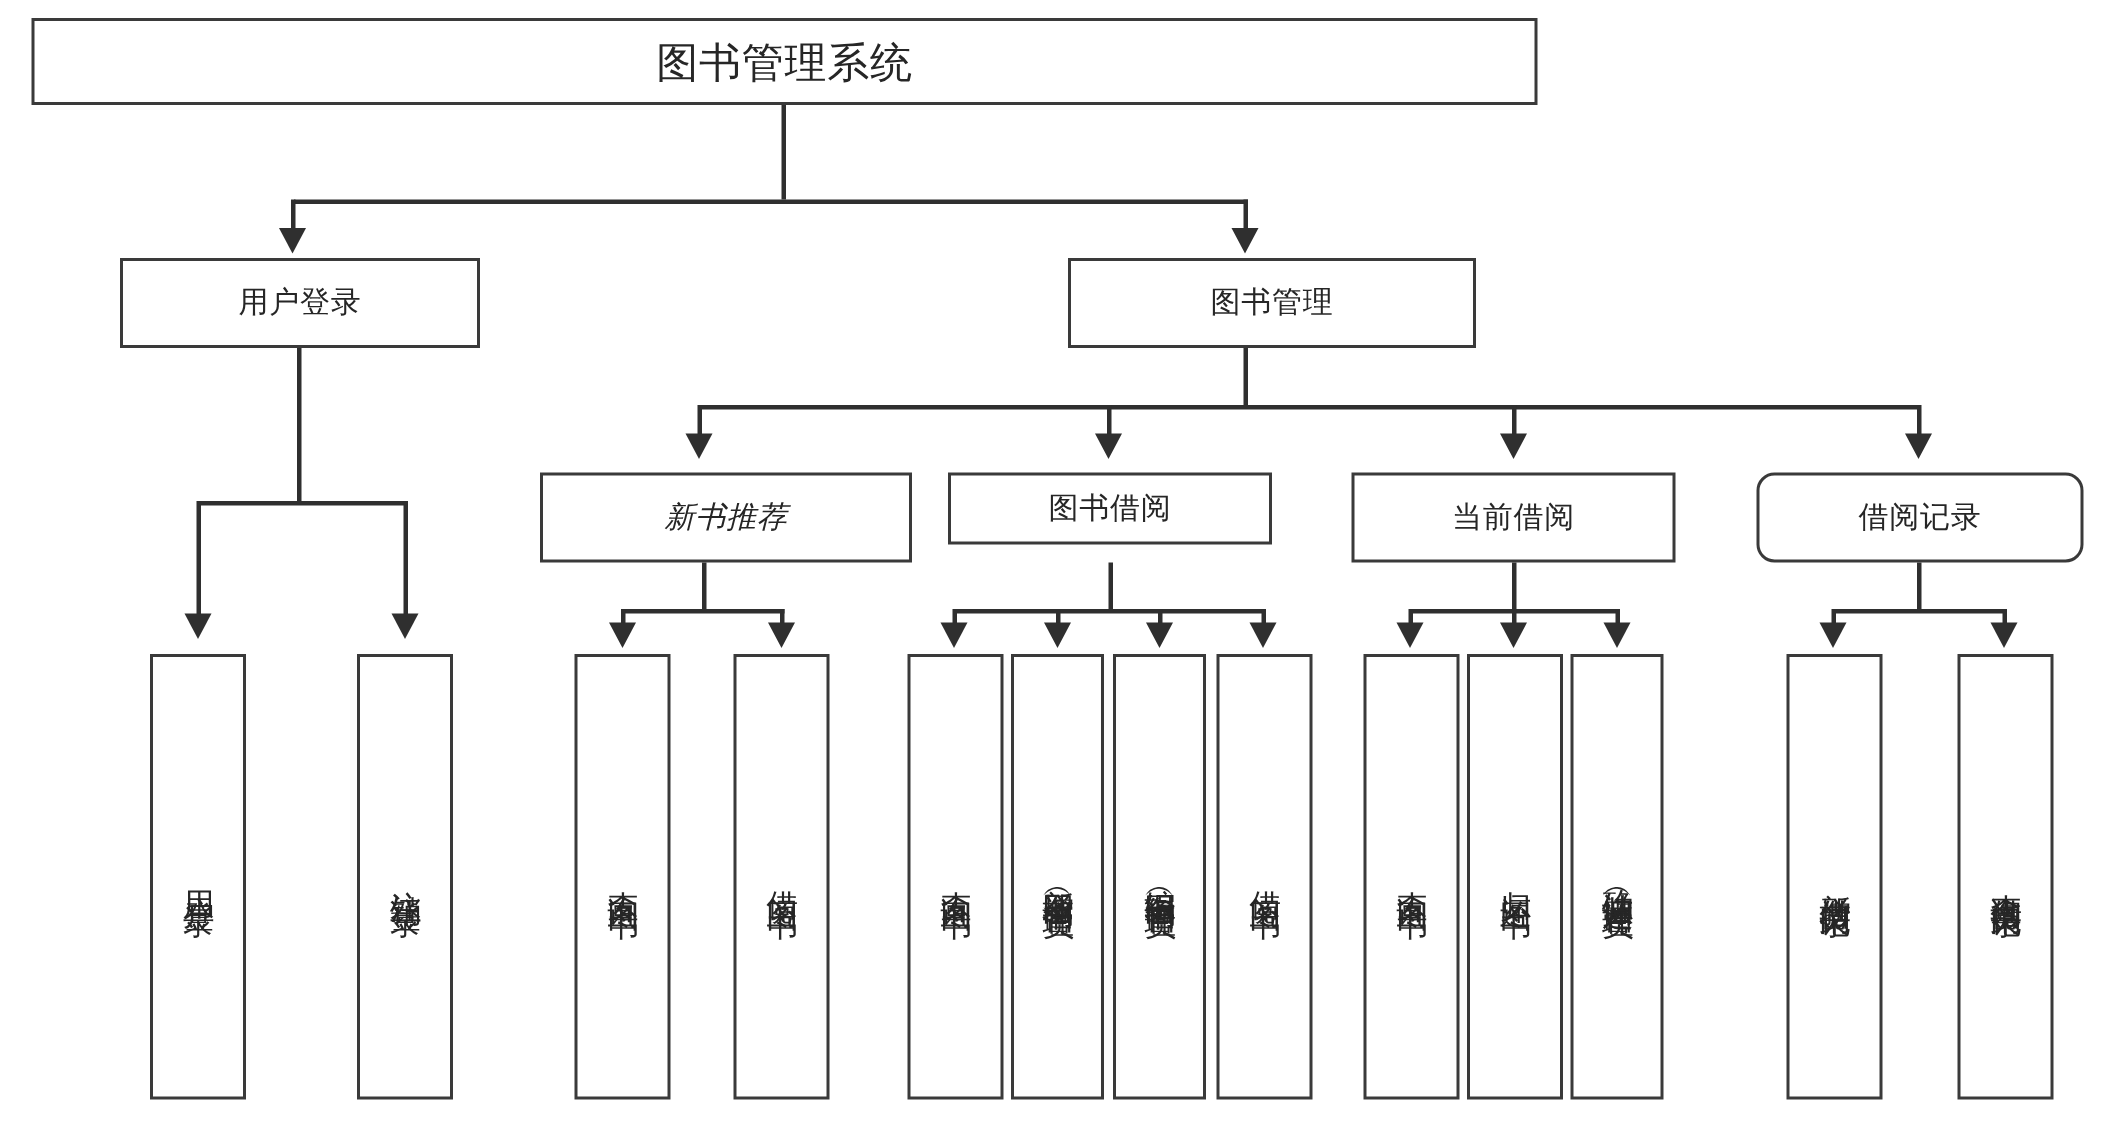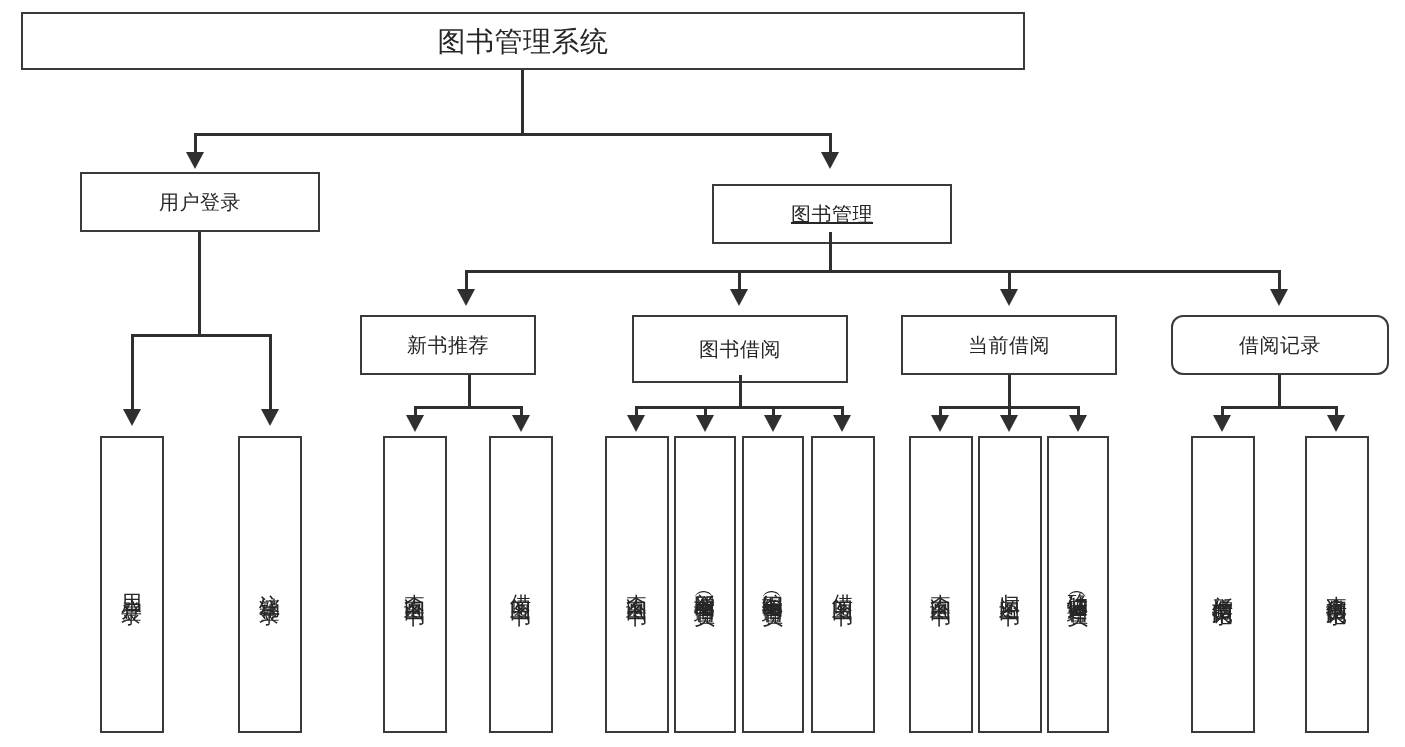--- a/index.html
+++ b/index.html
@@ -85,42 +85,42 @@
   <div class="node root" style="left:21px;top:12px;width:1004px;height:58px;">图书管理系统</div>
 
   <div class="vline" style="left:521px;top:70px;height:63px;"></div>
   <div class="hline" style="left:196px;top:133px;width:636px;"></div>
   <div class="vline" style="left:194px;top:133px;height:22px;"></div>
   <div class="arrow" style="left:186px;top:152px;"></div>
   <div class="vline" style="left:829px;top:133px;height:22px;"></div>
   <div class="arrow" style="left:821px;top:152px;"></div>
 
   <div class="node lvl2" style="left:80px;top:172px;width:240px;height:60px;">用户登录</div>
-  <div class="node lvl2" style="left:712px;top:184px;width:240px;height:60px;text-decoration:underline;">图书管理</div>
+  <div class="node lvl2" style="left:712px;top:172px;width:272px;height:60px;">图书管理</div>
 
   <div class="vline" style="left:198px;top:232px;height:104px;"></div>
   <div class="hline" style="left:132px;top:334px;width:140px;"></div>
   <div class="vline" style="left:131px;top:334px;height:78px;"></div>
   <div class="arrow" style="left:123px;top:409px;"></div>
   <div class="vline" style="left:269px;top:334px;height:78px;"></div>
   <div class="arrow" style="left:261px;top:409px;"></div>
 
   <div class="vline" style="left:829px;top:232px;height:40px;"></div>
   <div class="hline" style="left:466px;top:270px;width:814px;"></div>
   <div class="vline" style="left:465px;top:270px;height:22px;"></div>
   <div class="arrow" style="left:457px;top:289px;"></div>
   <div class="vline" style="left:738px;top:270px;height:22px;"></div>
   <div class="arrow" style="left:730px;top:289px;"></div>
   <div class="vline" style="left:1008px;top:270px;height:22px;"></div>
   <div class="arrow" style="left:1000px;top:289px;"></div>
   <div class="vline" style="left:1278px;top:270px;height:22px;"></div>
   <div class="arrow" style="left:1270px;top:289px;"></div>
 
-  <div class="node lvl3" style="left:360px;top:315px;width:176px;height:60px;">新书推荐</div>
-  <div class="node lvl3" style="left:632px;top:315px;width:216px;height:68px;">图书借阅</div>
+  <div class="node lvl3" style="left:360px;top:315px;width:248px;height:60px;font-style:italic;">新书推荐</div>
+  <div class="node lvl3" style="left:632px;top:315px;width:216px;height:48px;">图书借阅</div>
   <div class="node lvl3" style="left:901px;top:315px;width:216px;height:60px;">当前借阅</div>
   <div class="node lvl3" style="left:1171px;top:315px;width:218px;height:60px;border-radius:12px;">借阅记录</div>
 
   <div class="vline" style="left:468px;top:375px;height:33px;"></div>
   <div class="hline" style="left:415px;top:406px;width:108px;"></div>
   <div class="vline" style="left:414px;top:406px;height:12px;"></div>
   <div class="arrow" style="left:406px;top:415px;"></div>
   <div class="vline" style="left:520px;top:406px;height:12px;"></div>
   <div class="arrow" style="left:512px;top:415px;"></div>
 

